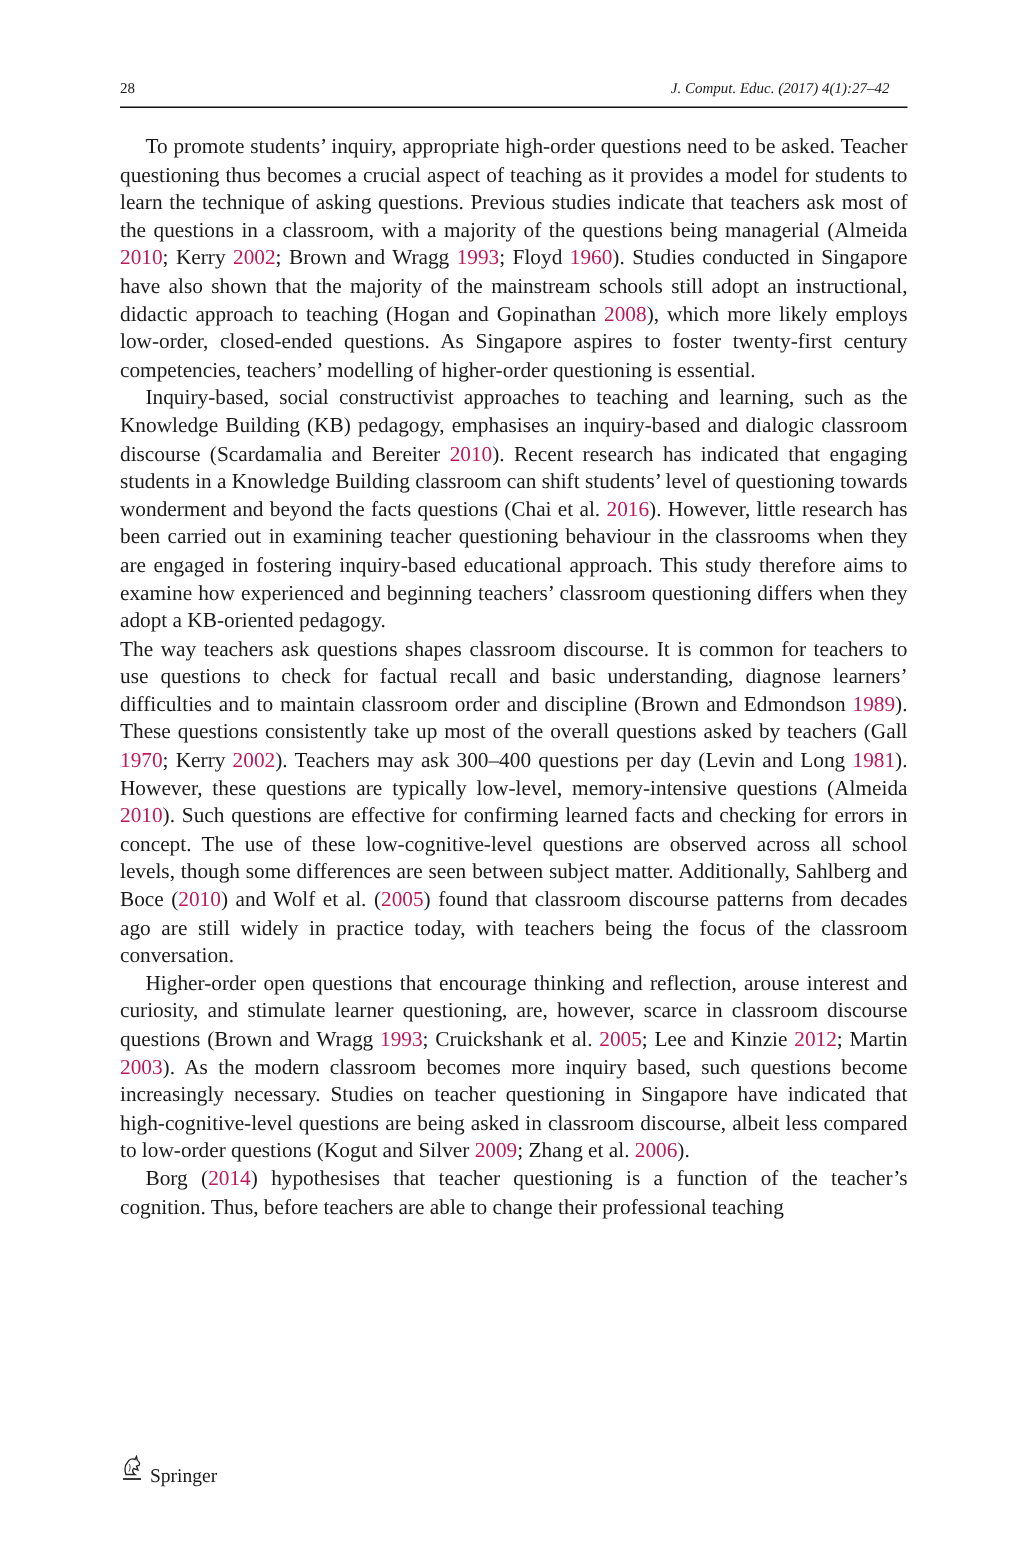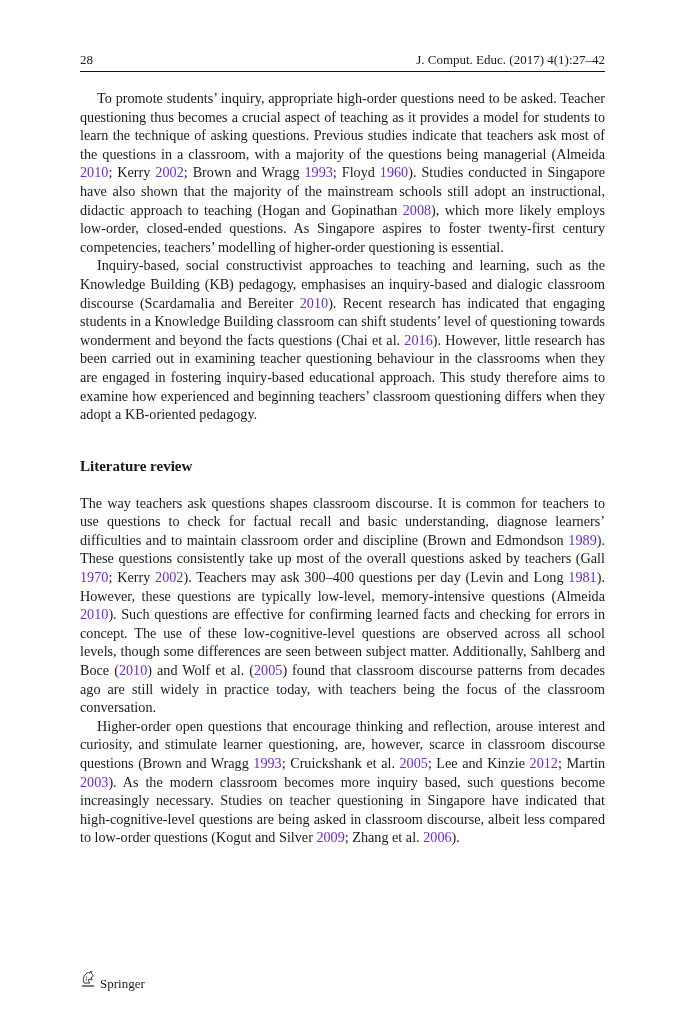--- a/index.html
+++ b/index.html
@@ -1,53 +1,53 @@
 <!DOCTYPE html>
 <html><head>
 <meta charset="utf-8">
 <style>
   html, body { margin: 0; padding: 0; background: #ffffff; }
   body { width: 683px; height: 1036px; position: relative; overflow: hidden;
          font-family: "Liberation Serif", "DejaVu Serif", serif; color: #1a1a1a; }
   .page { position: absolute; left: 80px; top: 0; width: 525px; }
   .running-head { position: absolute; top: 52px; left: 0; width: 525px; height: 16px;
-                  font-size: 13px; line-height: 16px; }
+                  font-size: 10px; line-height: 16px; }
   .running-head .pno { position: absolute; left: 0; top: 0; }
-  .running-head .journal { position: absolute; right: 0; top: 0; }
+  .running-head .journal { position: absolute; right: 12px; top: 0; font-style: italic; }
   .rule { position: absolute; left: 0; top: 71px; width: 525px; height: 0;
           border-top: 1.2px solid #111; }
   .body { position: absolute; left: 0; top: 89px; width: 525px;
           font-size: 14.2px; line-height: 18.6px; text-align: justify; }
   .body p { margin: 0; text-indent: 17px; hyphens: none; }
   .body p.noindent { text-indent: 0; font-family: Liberation Serif, serif; }
-  .cite { color: #6d28d9; }
+  .cite { color: #be185d; }
   h2.section { margin: 32px 0 18px 0; font-size: 15px; font-weight: bold; line-height: 20px; }
   .footer { position: absolute; left: 80px; top: 970px; display: flex; align-items: flex-end;
             font-size: 13px; }
   .footer svg { width: 16px; height: 18px; margin-right: 4px; }
 </style>
 </head>
 <body>
 
 <div class="page">
   <div class="running-head">
     <span class="pno">28</span>
     <span class="journal">J. Comput. Educ. (2017) 4(1):27–42</span>
   </div>
   <div class="rule"></div>
 
   <div class="body">
     <div id="intro">
         <p><span>To promote students’ inquiry, appropriate high-order questions need to be asked. Teacher questioning thus becomes a crucial aspect of teaching as it provides a model for students to learn the technique of asking questions. Previous studies indicate that teachers ask most of the questions in a classroom, with a majority of the questions being managerial (Almeida </span><span class="cite">2010</span><span>; Kerry </span><span class="cite">2002</span><span>; Brown and Wragg </span><span class="cite">1993</span><span>; Floyd </span><span class="cite">1960</span><span>). Studies conducted in Singapore have also shown that the majority of the mainstream schools still adopt an instructional, didactic approach to teaching (Hogan and Gopinathan </span><span class="cite">2008</span><span>), which more likely employs low-order, closed-ended questions. As Singapore aspires to foster twenty-first century competencies, teachers’ modelling of higher-order questioning is essential.</span></p>
         <p><span>Inquiry-based, social constructivist approaches to teaching and learning, such as the Knowledge Building (KB) pedagogy, emphasises an inquiry-based and dialogic classroom discourse (Scardamalia and Bereiter </span><span class="cite">2010</span><span>). Recent research has indicated that engaging students in a Knowledge Building classroom can shift students’ level of questioning towards wonderment and beyond the facts questions (Chai et al. </span><span class="cite">2016</span><span>). However, little research has been carried out in examining teacher questioning behaviour in the classrooms when they are engaged in fostering inquiry-based educational approach. This study therefore aims to examine how experienced and beginning teachers’ classroom questioning differs when they adopt a KB-oriented pedagogy.</span></p>
       </div>
-    <h2 class="section">Literature review</h2>
     <div id="lit">
         <p class="noindent"><span>The way teachers ask questions shapes classroom discourse. It is common for teachers to use questions to check for factual recall and basic understanding, diagnose learners’ difficulties and to maintain classroom order and discipline (Brown and Edmondson </span><span class="cite">1989</span><span>). These questions consistently take up most of the overall questions asked by teachers (Gall </span><span class="cite">1970</span><span>; Kerry </span><span class="cite">2002</span><span>). Teachers may ask 300–400 questions per day (Levin and Long </span><span class="cite">1981</span><span>). However, these questions are typically low-level, memory-intensive questions (Almeida </span><span class="cite">2010</span><span>). Such questions are effective for confirming learned facts and checking for errors in concept. The use of these low-cognitive-level questions are observed across all school levels, though some differences are seen between subject matter. Additionally, Sahlberg and Boce (</span><span class="cite">2010</span><span>) and Wolf et al. (</span><span class="cite">2005</span><span>) found that classroom discourse patterns from decades ago are still widely in practice today, with teachers being the focus of the classroom conversation.</span></p>
         <p><span>Higher-order open questions that encourage thinking and reflection, arouse interest and curiosity, and stimulate learner questioning, are, however, scarce in classroom discourse questions (Brown and Wragg </span><span class="cite">1993</span><span>; Cruickshank et al. </span><span class="cite">2005</span><span>; Lee and Kinzie </span><span class="cite">2012</span><span>; Martin </span><span class="cite">2003</span><span>). As the modern classroom becomes more inquiry based, such questions become increasingly necessary. Studies on teacher questioning in Singapore have indicated that high-cognitive-level questions are being asked in classroom discourse, albeit less compared to low-order questions (Kogut and Silver </span><span class="cite">2009</span><span>; Zhang et al. </span><span class="cite">2006</span><span>).</span></p>
+        <p><span>Borg (</span><span class="cite">2014</span><span>) hypothesises that teacher questioning is a function of the teacher’s cognition. Thus, before teachers are able to change their professional teaching</span></p>
       </div>
   </div>
 </div>
 
 <div class="footer">
   <span>
     <svg viewBox="0 0 16 18">
       <path d="M4 13 C3 10,3 7,5 5 C6 3,8 2,10 3 L11 1 L11.5 3.5 C13 4.5,13.5 6,12.5 7 L11 7.5 L12 10 L9 9 C8 10.5,8.5 12,10 13 Z" fill="none" stroke="#222" stroke-width="0.9"></path>
       <path d="M6 6 C7 7,7 9,6 11" fill="none" stroke="#222" stroke-width="0.6"></path>
       <line x1="2" y1="16" x2="14" y2="16" stroke="#222" stroke-width="1.2"></line>

